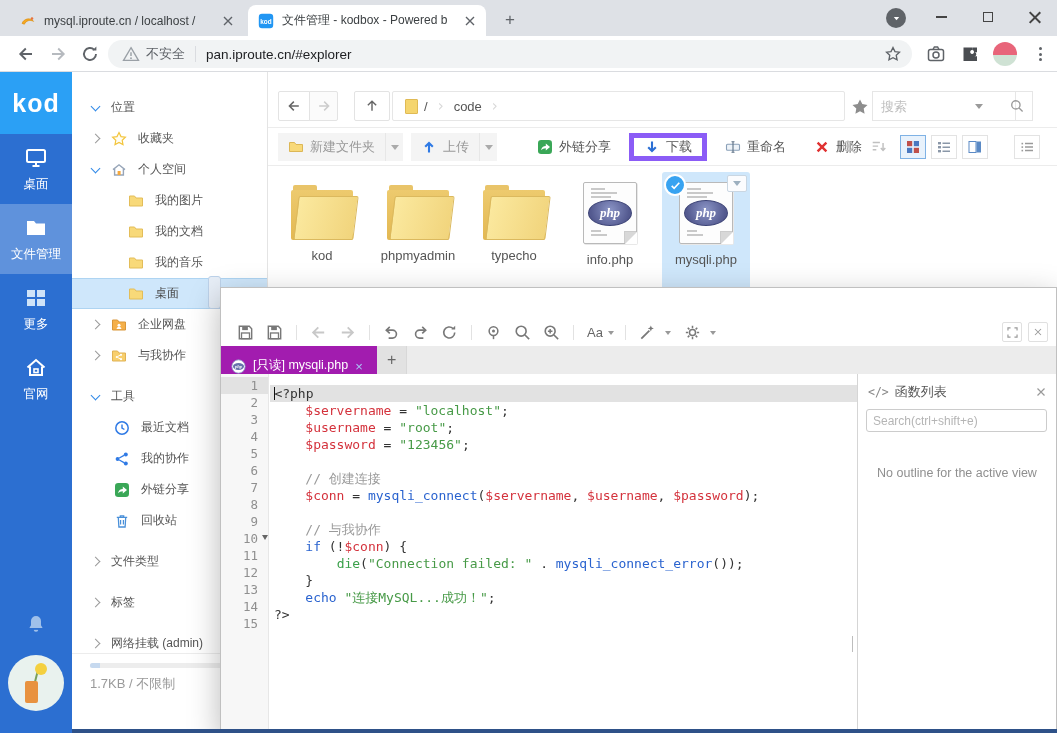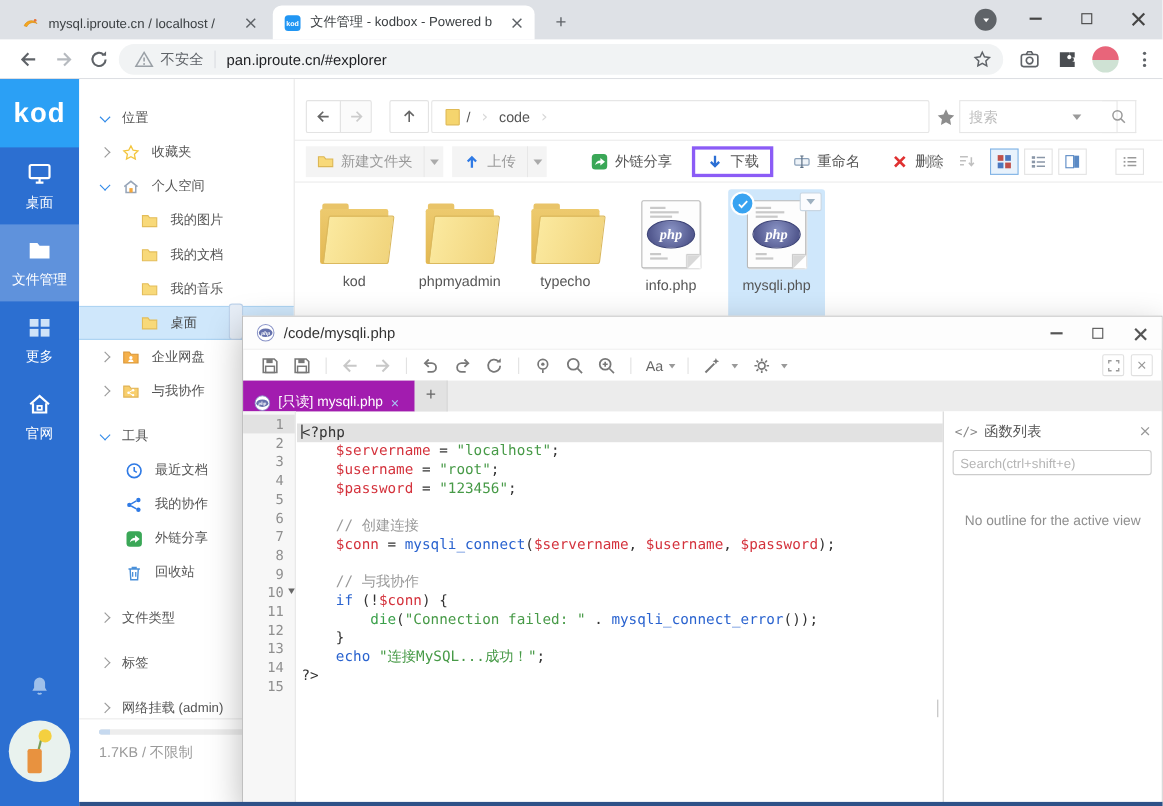--- a/index.html
+++ b/index.html
@@ -80,21 +80,21 @@
   .searchbox{position:absolute;left:604px;top:5px;width:144px;height:30px;border:1px solid #e6e6e6;display:flex;align-items:center;}
   .searchbox input{border:0;outline:0;width:96px;padding-left:8px;font-size:13px;color:#555;background:transparent;font-family:inherit;}
   .searchbox input::placeholder{color:#bdbdbd;}
   .scaret{width:0;height:0;border:4px solid transparent;border-top:5px solid #9a9a9a;margin:4px 0 0 6px;cursor:pointer;}
   .searchbtn{position:absolute;left:734px;top:5px;width:31px;height:30px;border:1px solid #e6e6e6;border-left:none;display:flex;align-items:center;justify-content:center;color:#9a9a9a;cursor:pointer;}
 
   .ftoolbar{position:absolute;left:0;top:57px;width:100%;height:37px;border-bottom:1px solid #ececec;}
   .tgroup{position:absolute;top:4px;display:flex;}
   .tbtn{height:28px;display:flex;align-items:center;gap:6px;padding:0 10px;font-size:13px;color:#555;background:#fff;cursor:pointer;white-space:nowrap;}
   .tbtn.muted{background:#f4f4f4;color:#999;}
-  .tbtn.hl{border:3px solid #8b5cf6;}
+  .tbtn.hl{border:5px solid #8b5cf6;}
   .tcaret{width:18px;height:28px;background:#f4f4f4;border-left:1px solid #e7e7e7;display:flex;align-items:center;justify-content:center;cursor:pointer;}
   .tcaret i{width:0;height:0;border:4px solid transparent;border-top:5px solid #aaa;margin-top:4px;}
   .tico{width:16px;height:16px;flex:0 0 16px;}
   .mini-ico{position:absolute;top:9px;width:18px;height:18px;color:#c0c0c0;cursor:pointer;}
   .viewbtn{position:absolute;top:6px;width:26px;height:24px;border:1px solid #e3e3e3;background:#fff;display:flex;align-items:center;justify-content:center;cursor:pointer;}
   .viewbtn.on{background:#e8f2fc;border-color:#7fb2e5;}
 
   .fgrid{position:absolute;left:10px;top:100px;display:flex;}
   .fitem{width:88px;height:118px;margin-right:8px;position:relative;display:flex;flex-direction:column;align-items:center;padding-top:10px;border-radius:3px;cursor:pointer;}
   .fitem.sel{background:#cfe7fb;}
@@ -699,39 +699,20 @@
           </svg>
         </span>
         <span class="dditem">
           <i></i>
         </span>
       </div>
     </div>
 </div>
 
 <div class="ewin">
-  <div class="e-title">
-    <span style="width:17px;height:17px">
-        <svg viewBox="0 0 18 18" width="100%" height="100%">
-          <circle cx="9" cy="9" r="8" fill="#fff" stroke="#8a94c8"></circle>
-          <ellipse cx="9" cy="9" rx="6.6" ry="4.1" fill="#6672ad"></ellipse>
-          <text x="9" y="11" font-size="5.5" fill="#fff" text-anchor="middle" font-style="italic" font-weight="bold" font-family="serif">php</text>
-        </svg>
-      </span>
-    <span class="tt">/code/mysqli.php</span>
-    <div class="e-ctl" style="right:76px">
-        <span class="esh-min"></span>
-      </div>
-    <div class="e-ctl" style="right:38px">
-        <span class="esh-max"></span>
-      </div>
-    <div class="e-ctl" style="right:0">
-        <span class="esh-x"></span>
-      </div>
-  </div>
   <div class="e-tools">
     <span class="ei">
         <svg viewBox="0 0 20 20" width="100%" height="100%">
           <path d="M3.5 3.5h10.5l2.5 2.5v10.5H3.5z" fill="none" stroke="currentColor" stroke-width="1.5"></path>
           <rect x="6.5" y="3.5" width="6" height="4" fill="currentColor"></rect>
           <rect x="5.8" y="10.5" width="8.4" height="6" fill="none" stroke="currentColor" stroke-width="1.4"></rect>
         </svg>
       </span>
     <span class="ei">
         <svg viewBox="0 0 20 20" width="100%" height="100%">

